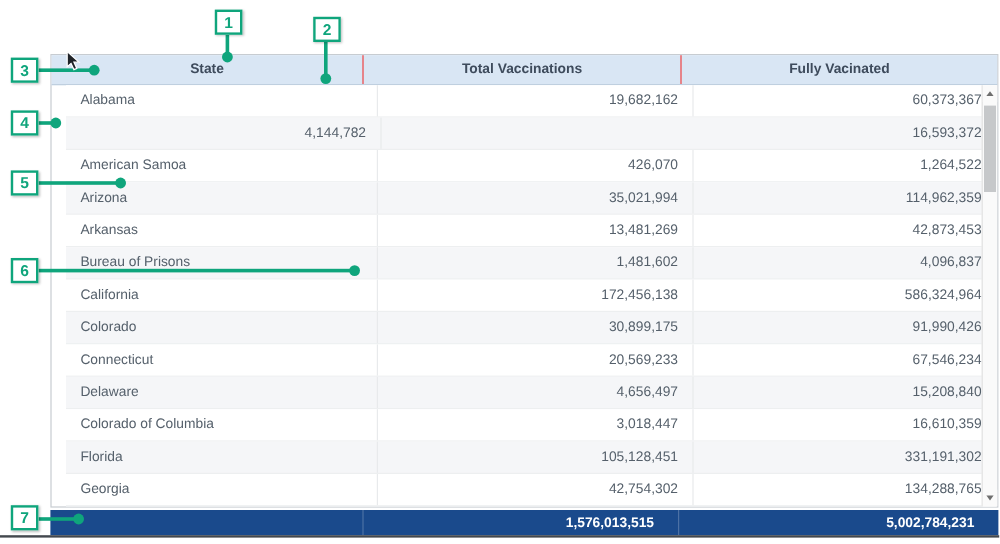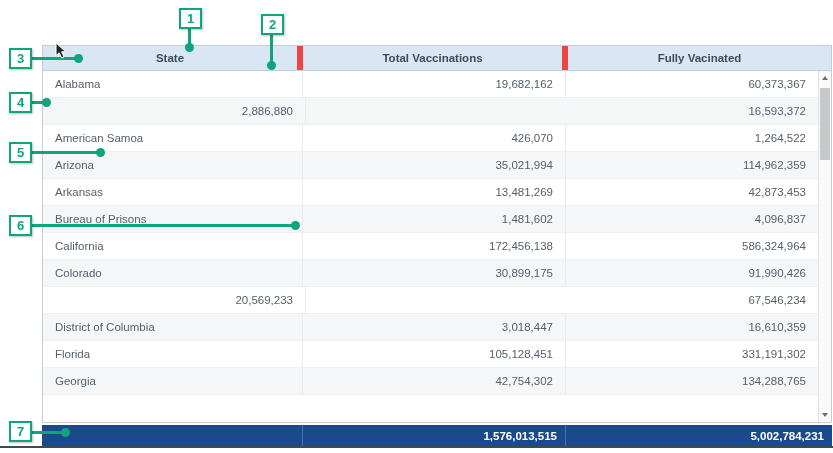--- a/index.html
+++ b/index.html
@@ -4,47 +4,47 @@
 <style>
   * { margin:0; padding:0; box-sizing:border-box; }
   html,body { background:#ffffff; font-family:"Liberation Sans", sans-serif; }
   .stage { position:relative; width:833px; height:453px; background:#ffffff; overflow:hidden; }
 
   
   .table-panel { position:absolute; left:42px; top:45px; width:790px; height:401px; }
   .grid-area { position:absolute; left:0; top:0; width:790px; height:378px; border:1px solid #C7CCD1; background:#fff; }
 
   .header-row { display:flex; height:25px; background:#D9E6F4; border-bottom:1px solid #BFCFDF; }
-  .th { display:flex; align-items:center; justify-content:center; font-size:11.5px; font-weight:bold; color:#3E4B5C; border-right:6px solid #ef4444; }
+  .th { display:flex; align-items:center; justify-content:center; font-size:11.5px; font-weight:bold; color:#3E4B5C; border-right:1px solid #ef4444; }
   .th:last-child { border-right:none; }
   .th-state { width:260px; }
   .th-fully { width:263px; }
   .th-total { flex:1; }
 
-  .tbody { position:absolute; left:0; top:25px; width:775px; }
+  .tbody { position:absolute; left:12px; top:25px; width:775px; }
   .row { display:flex; height:27px; background:#ffffff; border-bottom:1px solid #EDEFF0; }
   .row:nth-child(even) { background:#F5F6F8; }
   .td { display:flex; align-items:center; font-size:11.5px; color:#55606B; padding:0 12px; border-right:1px solid #E8EAEC; overflow:hidden; white-space:nowrap; }
   .td:last-child { border-right:none; }
   .td-state { width:260px; }
   .td-fully { width:263px; justify-content:flex-end;text-align:right; }
   .td-total { flex:1; justify-content:flex-end; }
 
   
   .scrollbar { position:absolute; right:0; top:25px; width:13px; height:351px; background:#FAFAFA; border-left:1px solid #E2E2E2; }
   .sb-btn { position:absolute; left:0; width:12px; height:14px; display:flex; align-items:center; justify-content:center; background:#FAFAFA; }
   .sb-up { top:0; }
   .sb-down { bottom:0; }
   .tri-up { width:0; height:0; border-left:3.5px solid transparent; border-right:3.5px solid transparent; border-bottom:4.5px solid #6E6E6E; }
   .tri-down { width:0; height:0; border-left:3.5px solid transparent; border-right:3.5px solid transparent; border-top:4.5px solid #6E6E6E; }
   .sb-thumb { position:absolute; left:1px; top:17px; width:10px; height:72px; background:#C6C8CA; }
 
   
   .summary-row { position:absolute; left:0; top:380px; width:790px; height:21px; background:#1A4A8C; display:flex; }
-  .sum-cell { display:flex; align-items:center; justify-content:flex-end; color:#ffffff; font-weight:bold; font-size:11.5px; padding:0 8px; }
+  .sum-cell { display:flex; align-items:center; justify-content:flex-end; color:#ffffff; font-weight:bold; font-size:11.5px; padding:0 20px; }
   .sum-state { width:260px; }
   .sum-fully { width:263px; border-left:1px solid rgba(255,255,255,0.22); }
   .sum-total { flex:1; border-left:1px solid rgba(255,255,255,0.22); }
 
   .bottom-divider { position:absolute; left:0; top:446px; width:833px; height:2px; background:#43484E; }
 
   
   .callout-box { position:absolute; width:23px; height:21px; background:#ffffff; border:2px solid #0FA57C; display:flex; align-items:center; justify-content:center; font-size:13px; font-weight:bold; color:#0FA57C; box-shadow:1px 1px 2px rgba(0,0,0,0.25); z-index:6; }
   .callout-line { position:absolute; background:#0FA57C; z-index:5; }
   .callout-dot { position:absolute; width:9px; height:9px; border-radius:50%; background:#0FA57C; z-index:5; }
@@ -65,21 +65,21 @@
       </div>
 
       <div class="tbody">
   <div class="row">
     <div class="td td-state">Alabama</div>
     <div class="td td-fully">19,682,162</div>
     <div class="td td-total">60,373,367</div>
   </div>
 
   <div class="row">
-    <div class="td td-fully">2,886,880</div>
+    <div class="td td-fully">4,144,782</div>
     <div class="td td-total">16,593,372</div>
   </div>
 
   <div class="row">
     <div class="td td-state">American Samoa</div>
     <div class="td td-fully">426,070</div>
     <div class="td td-total">1,264,522</div>
   </div>
 
   <div class="row">
@@ -106,27 +106,33 @@
     <div class="td td-total">586,324,964</div>
   </div>
 
   <div class="row">
     <div class="td td-state">Colorado</div>
     <div class="td td-fully">30,899,175</div>
     <div class="td td-total">91,990,426</div>
   </div>
 
   <div class="row">
+    <div class="td td-state">Connecticut</div>
     <div class="td td-fully">20,569,233</div>
     <div class="td td-total">67,546,234</div>
   </div>
 
-
-  <div class="row">
-    <div class="td td-state">District of Columbia</div>
+  <div class="row">
+    <div class="td td-state">Delaware</div>
+    <div class="td td-fully">4,656,497</div>
+    <div class="td td-total">15,208,840</div>
+  </div>
+
+  <div class="row">
+    <div class="td td-state">Colorado of Columbia</div>
     <div class="td td-fully">3,018,447</div>
     <div class="td td-total">16,610,359</div>
   </div>
 
   <div class="row">
     <div class="td td-state">Florida</div>
     <div class="td td-fully">105,128,451</div>
     <div class="td td-total">331,191,302</div>
   </div>
 

